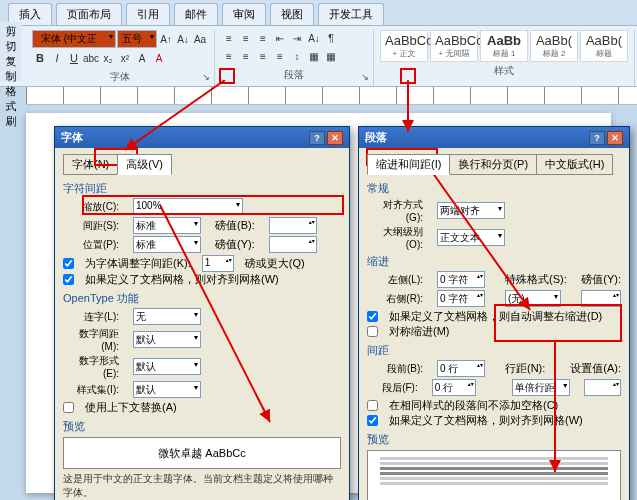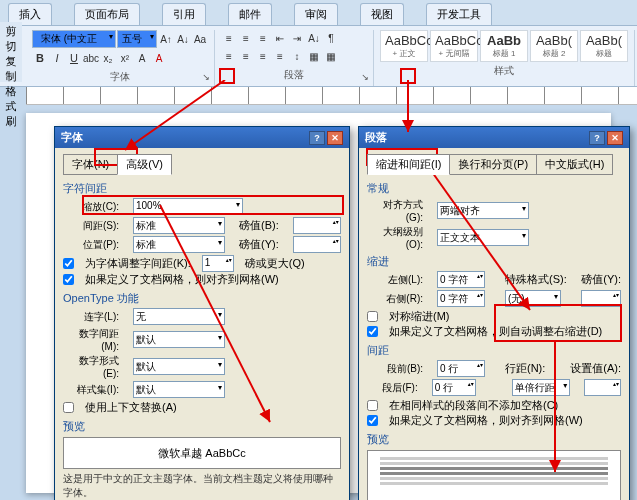--- a/index.html
+++ b/index.html
@@ -1,24 +1,24 @@
 <!DOCTYPE html>
 <html><head>
 <meta charset="utf-8">
 <style>
 *{box-sizing:border-box;margin:0;padding:0;font-family:"Microsoft YaHei",SimSun,sans-serif;font-size:11px}
 body{background:#c5d9ed;width:637px;height:500px;overflow:hidden;position:relative}
-.ribbon-tabs{background:#cfe0f0;padding:3px 8px 0;display:flex;gap:22px;border-bottom:1px solid #a0b8d0}
+.ribbon-tabs{background:#cfe0f0;padding:3px 8px 0;display:flex;gap:4px;border-bottom:1px solid #a0b8d0}
 .ribbon-tab{padding:3px 10px;background:#e8f0fa;border:1px solid #a0b8d0;border-bottom:none;border-radius:3px 3px 0 0;cursor:pointer}
 .left-panel{position:absolute;left:0;top:22px;width:22px;background:#dce8f5;height:60px;padding:2px;font-size:9px;text-align:center}
 .ribbon{background:#e8f0fa;padding:4px 2px 0 26px;display:flex;border-bottom:1px solid #a0b8d0}
 .ribbon-group{border-right:1px solid #c0d0e0;padding:0 6px;text-align:center;position:relative}
 .ribbon-group-title{font-size:10px;color:#555;padding:2px 0}
 .font-row{display:flex;align-items:center;gap:1px;margin-bottom:2px}
-.font-combo{border:1px solid #a0b8d0;background:#3b82f6;padding:1px 14px 1px 4px;font-size:10px;position:relative}
+.font-combo{border:1px solid #a0b8d0;background:#c2410c;padding:1px 14px 1px 4px;font-size:10px;position:relative}
 .font-combo::after{content:"▾";position:absolute;right:2px;font-size:8px}
 .tb-btn{width:16px;height:16px;display:inline-flex;align-items:center;justify-content:center;font-size:10px;color:#333}
 .styles-gallery{display:flex;gap:2px}
 .style-item{border:1px solid #d0d8e0;background:#fff;padding:2px 4px;width:48px;text-align:center}
 .style-a{font-size:13px;color:#333}
 .style-b{font-size:8px;color:#666}
 .dlg-launcher{position:absolute;right:2px;bottom:2px;width:12px;height:12px;font-size:9px;color:#555;cursor:pointer}
 .ruler{background:#fff;height:18px;border-bottom:1px solid #bbb;margin-left:26px;position:relative;background-image:repeating-linear-gradient(90deg,#888 0,#888 1px,transparent 1px,transparent 37px)}
 .doc{background:#fff;margin:8px 26px 0;height:380px;box-shadow:0 2px 6px rgba(0,0,0,.3)}
 .dialog{position:absolute;background:#ece9d8;border:1px solid #003c74;box-shadow:3px 3px 8px rgba(0,0,0,.4);font-size:11px}
@@ -29,21 +29,21 @@
 .tb-x{width:16px;height:14px;background:#e07050;border:1px solid #903020;color:#fff;font-size:9px;text-align:center;line-height:12px}
 .tb-q{width:16px;height:14px;background:#5080c0;border:1px solid #305080;color:#fff;font-size:9px;text-align:center;line-height:12px}
 .dlg-body{padding:6px 8px}
 .tabs{display:flex;margin-bottom:6px}
 .tab{padding:2px 8px;border:1px solid #888;background:#ece9d8;margin-right:-1px;cursor:pointer}
 .tab.active{background:#fff;border-bottom:1px solid #fff;position:relative;z-index:1}
 .section-title{color:#1a4f9c;font-size:11px;margin:4px 0 2px}
 .frm-row{display:flex;align-items:center;margin:2px 0;gap:14px}
 .lbl{width:56px;text-align:right;font-size:10px}
 .combo,.spin{border:1px solid #7f9db9;background:#fff;padding:1px 2px;font-size:10px;height:17px}
-.combo{width:92px;position:relative}
+.combo{width:68px;position:relative}
 .combo::after{content:"▾";position:absolute;right:2px;color:#000;font-size:8px}
 .spin{width:48px;position:relative}
 .spin::after{content:"▴▾";position:absolute;right:1px;font-size:6px;line-height:6px}
 .chk{display:flex;align-items:center;gap:11px;font-size:10px}
 .chk input{width:11px;height:11px}
 .preview{border:1px solid #888;background:#fff;height:32px;margin:3px 0;display:flex;align-items:center;justify-content:center;font-size:11px}
 .preview-para{border:1px solid #888;background:#fff;height:58px;margin:3px 0;padding:4px;overflow:hidden}
 .pv-line{height:3px;background:#ccc;margin:2px 8px}
 .hint{font-size:10px;color:#333;margin:2px 0}
 .redbox{border:2px solid #e00000;position:absolute;pointer-events:none}
@@ -247,26 +247,26 @@
         <span style="margin-left:6px">特殊格式(S):</span>
         <span style="margin-left:auto">磅值(Y):</span>
       </div>
     <div class="frm-row">
         <span class="lbl">右侧(R):</span>
         <div class="spin">0 字符</div>
         <div class="combo" style="margin-left:6px;width:56px">(无)</div>
         <div class="spin" style="margin-left:auto;width:40px"></div>
       </div>
     <div class="chk">
+        <input type="checkbox" checked="" style="">
+        <span>如果定义了文档网格，则自动调整右缩进(D)</span>
+      </div>
+    <div class="chk">
         <input type="checkbox" style="">
         <span>对称缩进(M)</span>
-      </div>
-    <div class="chk">
-        <input type="checkbox" checked="" style="">
-        <span>如果定义了文档网格，则自动调整右缩进(D)</span>
       </div>
     <div class="section-title">间距</div>
     <div class="frm-row">
         <span class="lbl">段前(B):</span>
         <div class="spin">0 行</div>
         <span style="margin-left:6px">行距(N):</span>
         <span style="margin-left:auto">设置值(A):</span>
       </div>
     <div class="frm-row">
         <span class="lbl">段后(F):</span>

